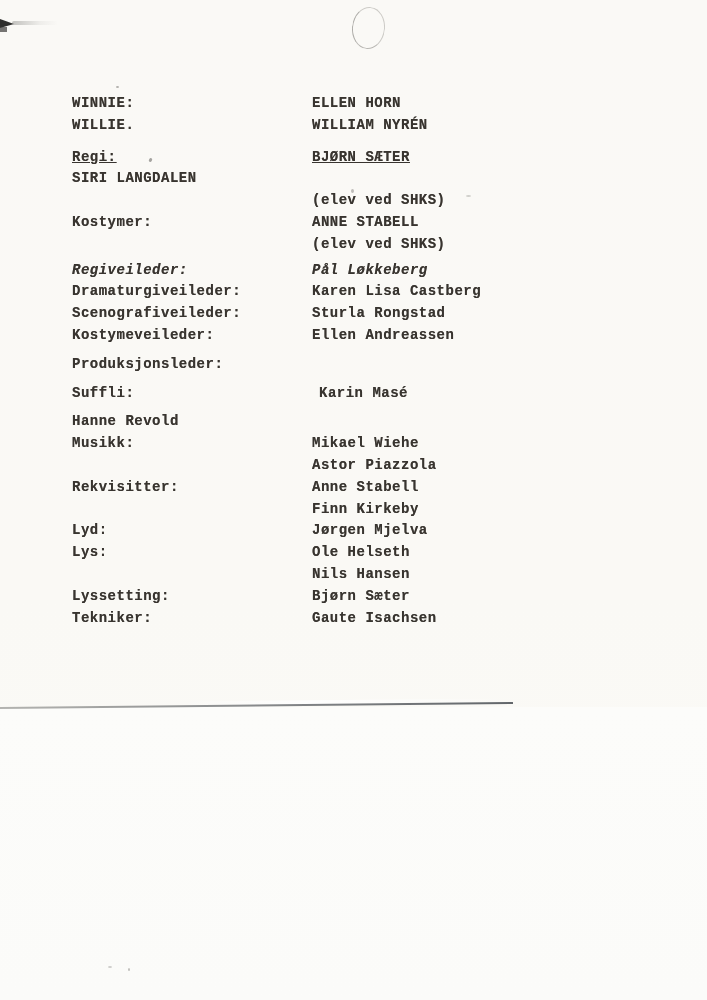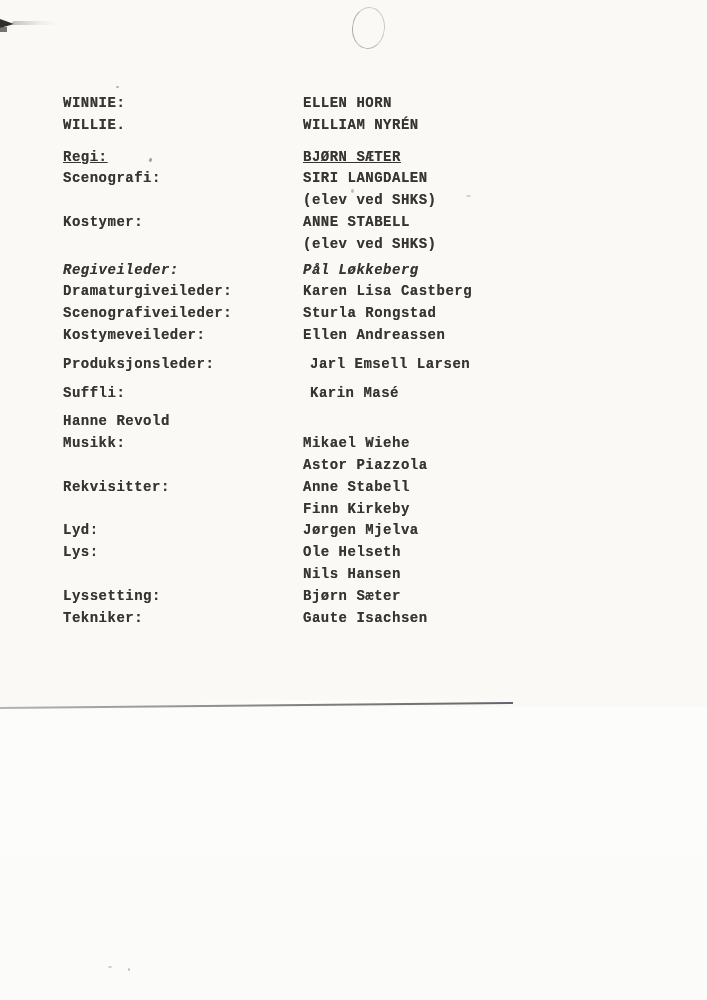--- a/index.html
+++ b/index.html
@@ -81,21 +81,21 @@
   .credits {
     position: absolute;
     left: 63px; top: 93px;
     width: 600px;
     font-size: 14px;
     font-weight: 700;
     color: #38342f;
     letter-spacing: 0.5px;
     text-shadow: 0 0 0.6px rgba(56,52,47,0.65);
   }
-  .row { display: flex; line-height: 21.8px; white-space: pre; }
+  .row { display: flex; line-height: 21.8px; white-space: pre; margin-left: 9px; }
   .row .label { width: 240px; flex: 0 0 240px; }
   .row .value { flex: 1; }
   .gap-large  { margin-top: 10px; text-decoration: underline; }
   .gap-medium { margin-top: 7px; gap: 7px; }
   .gap-xsmall { margin-top: 4px; font-style: italic; }
 </style>
 </head>
 <body>
 
 <div class="stage">
@@ -116,21 +116,20 @@
   </div>
       <div class="row">
     <span class="label">WILLIE.</span>
     <span class="value">WILLIAM NYRÉN</span>
   </div>
       <div class="row gap-large">
     <span class="label">Regi:</span>
     <span class="value">BJØRN SÆTER</span>
   </div>
       <div class="row">
-    <span class="label">Scenografi:</span>
     <span class="value">SIRI LANGDALEN</span>
   </div>
       <div class="row">
     <span class="label"></span>
     <span class="value">(elev ved SHKS)</span>
   </div>
       <div class="row">
     <span class="label">Kostymer:</span>
     <span class="value">ANNE STABELL</span>
   </div>
@@ -149,21 +148,20 @@
       <div class="row">
     <span class="label">Scenografiveileder:</span>
     <span class="value">Sturla Rongstad</span>
   </div>
       <div class="row">
     <span class="label">Kostymeveileder:</span>
     <span class="value">Ellen Andreassen</span>
   </div>
       <div class="row gap-medium">
     <span class="label">Produksjonsleder:</span>
-    <span class="value">Jarl Emsell Larsen</span>
   </div>
       <div class="row gap-medium">
     <span class="label">Suffli:</span>
     <span class="value">Karin Masé</span>
   </div>
       <div class="row gap-medium">
     <span class="value">Hanne Revold</span>
   </div>
       <div class="row">
     <span class="label">Musikk:</span>

